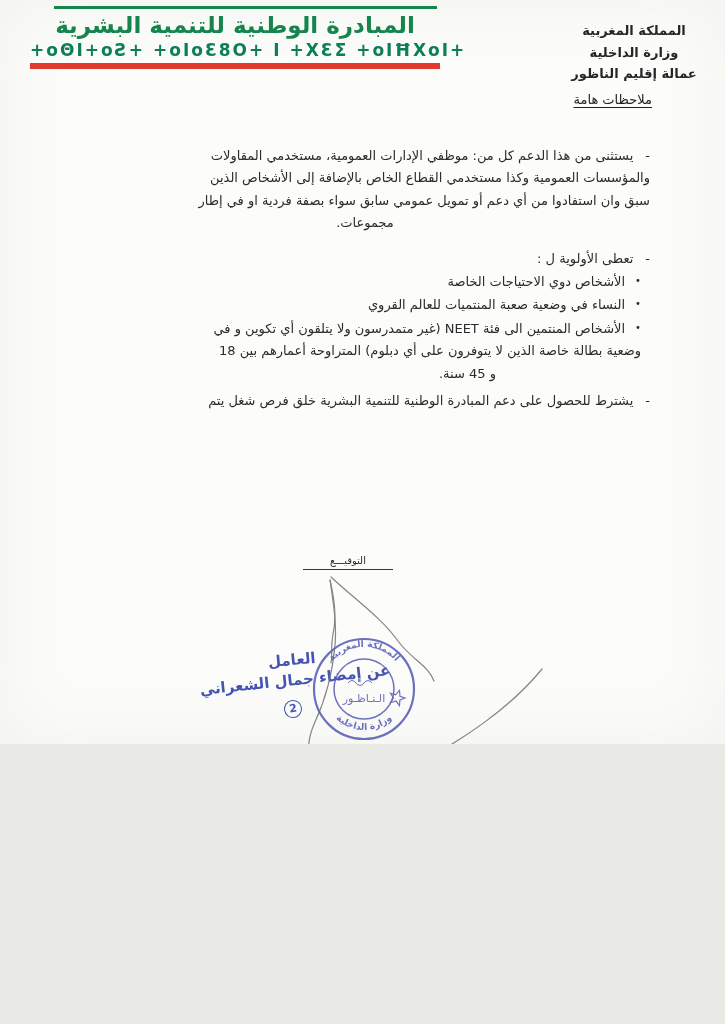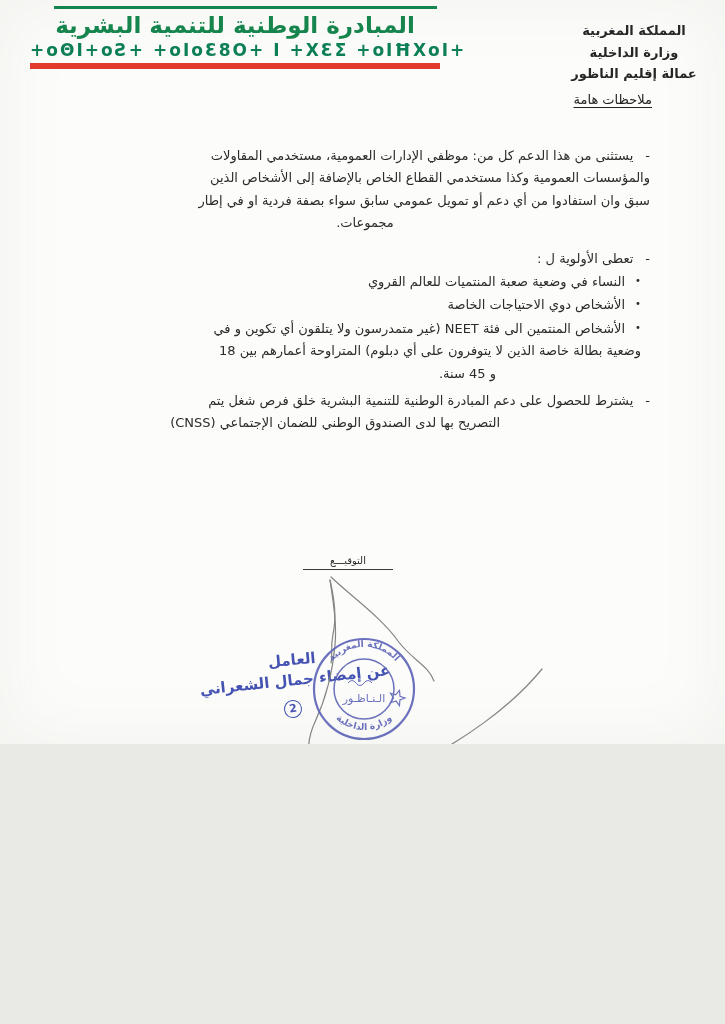--- a/index.html
+++ b/index.html
@@ -68,33 +68,32 @@
         <div class="note-line">والمؤسسات العمومية وكذا مستخدمي القطاع الخاص بالإضافة إلى الأشخاص الذين</div>
         <div class="note-line">سبق وان استفادوا من أي دعم أو تمويل عمومي سابق سواء بصفة فردية او في إطار</div>
         <div class="note-line al">مجموعات.</div>
       </div>
       <div class="note-item top">
       </div>
       <div class="note-item top">
         <div class="note-line"><span class="marker">-</span>تعطى الأولوية ل :</div>
       </div>
       <div class="note-item sub">
-        <div class="note-line"><span class="marker">•</span>النساء في وضعية صعبة المنتميات للعالم القروي</div>
+        <div class="note-line"><span class="marker">•</span>الأشخاص دوي الاحتياجات الخاصة</div>
       </div>
       <div class="note-item sub">
-        <div class="note-line"><span class="marker">•</span>الأشخاص دوي الاحتياجات الخاصة</div>
+        <div class="note-line"><span class="marker">•</span>النساء في وضعية صعبة المنتميات للعالم القروي</div>
       </div>
       <div class="note-item sub">
         <div class="note-line"><span class="marker">•</span>الأشخاص المنتمين الى فئة NEET (غير متمدرسون ولا يتلقون أي تكوين و في</div>
         <div class="note-line">وضعية بطالة خاصة الذين لا يتوفرون على أي دبلوم) المتراوحة أعمارهم بين 18</div>
         <div class="note-line" style="margin-right: 145px;">و 45 سنة.</div>
       </div>
       <div class="note-item top">
         <div class="note-line"><span class="marker">-</span>يشترط للحصول على دعم المبادرة الوطنية للتنمية البشرية خلق فرص شغل يتم</div>
-        <div class="note-line" style="margin-right: 150px;">التصريح بها لدى الصندوق الوطني للضمان الإجتماعي (CNSS)</div>
       </div>
     </div>
 
   <div class="sig-label">التوقيـــع</div>
   <div class="blue-title">العامل</div>
   <div class="blue-name">عن إمضاء جمال الشعراني</div>
   <div class="badge">2</div>
 
   <svg class="ink-layer" viewBox="0 0 725 1024">
     <g fill="none" stroke="#787878" stroke-width="1.2" stroke-linecap="round" opacity="0.9">

